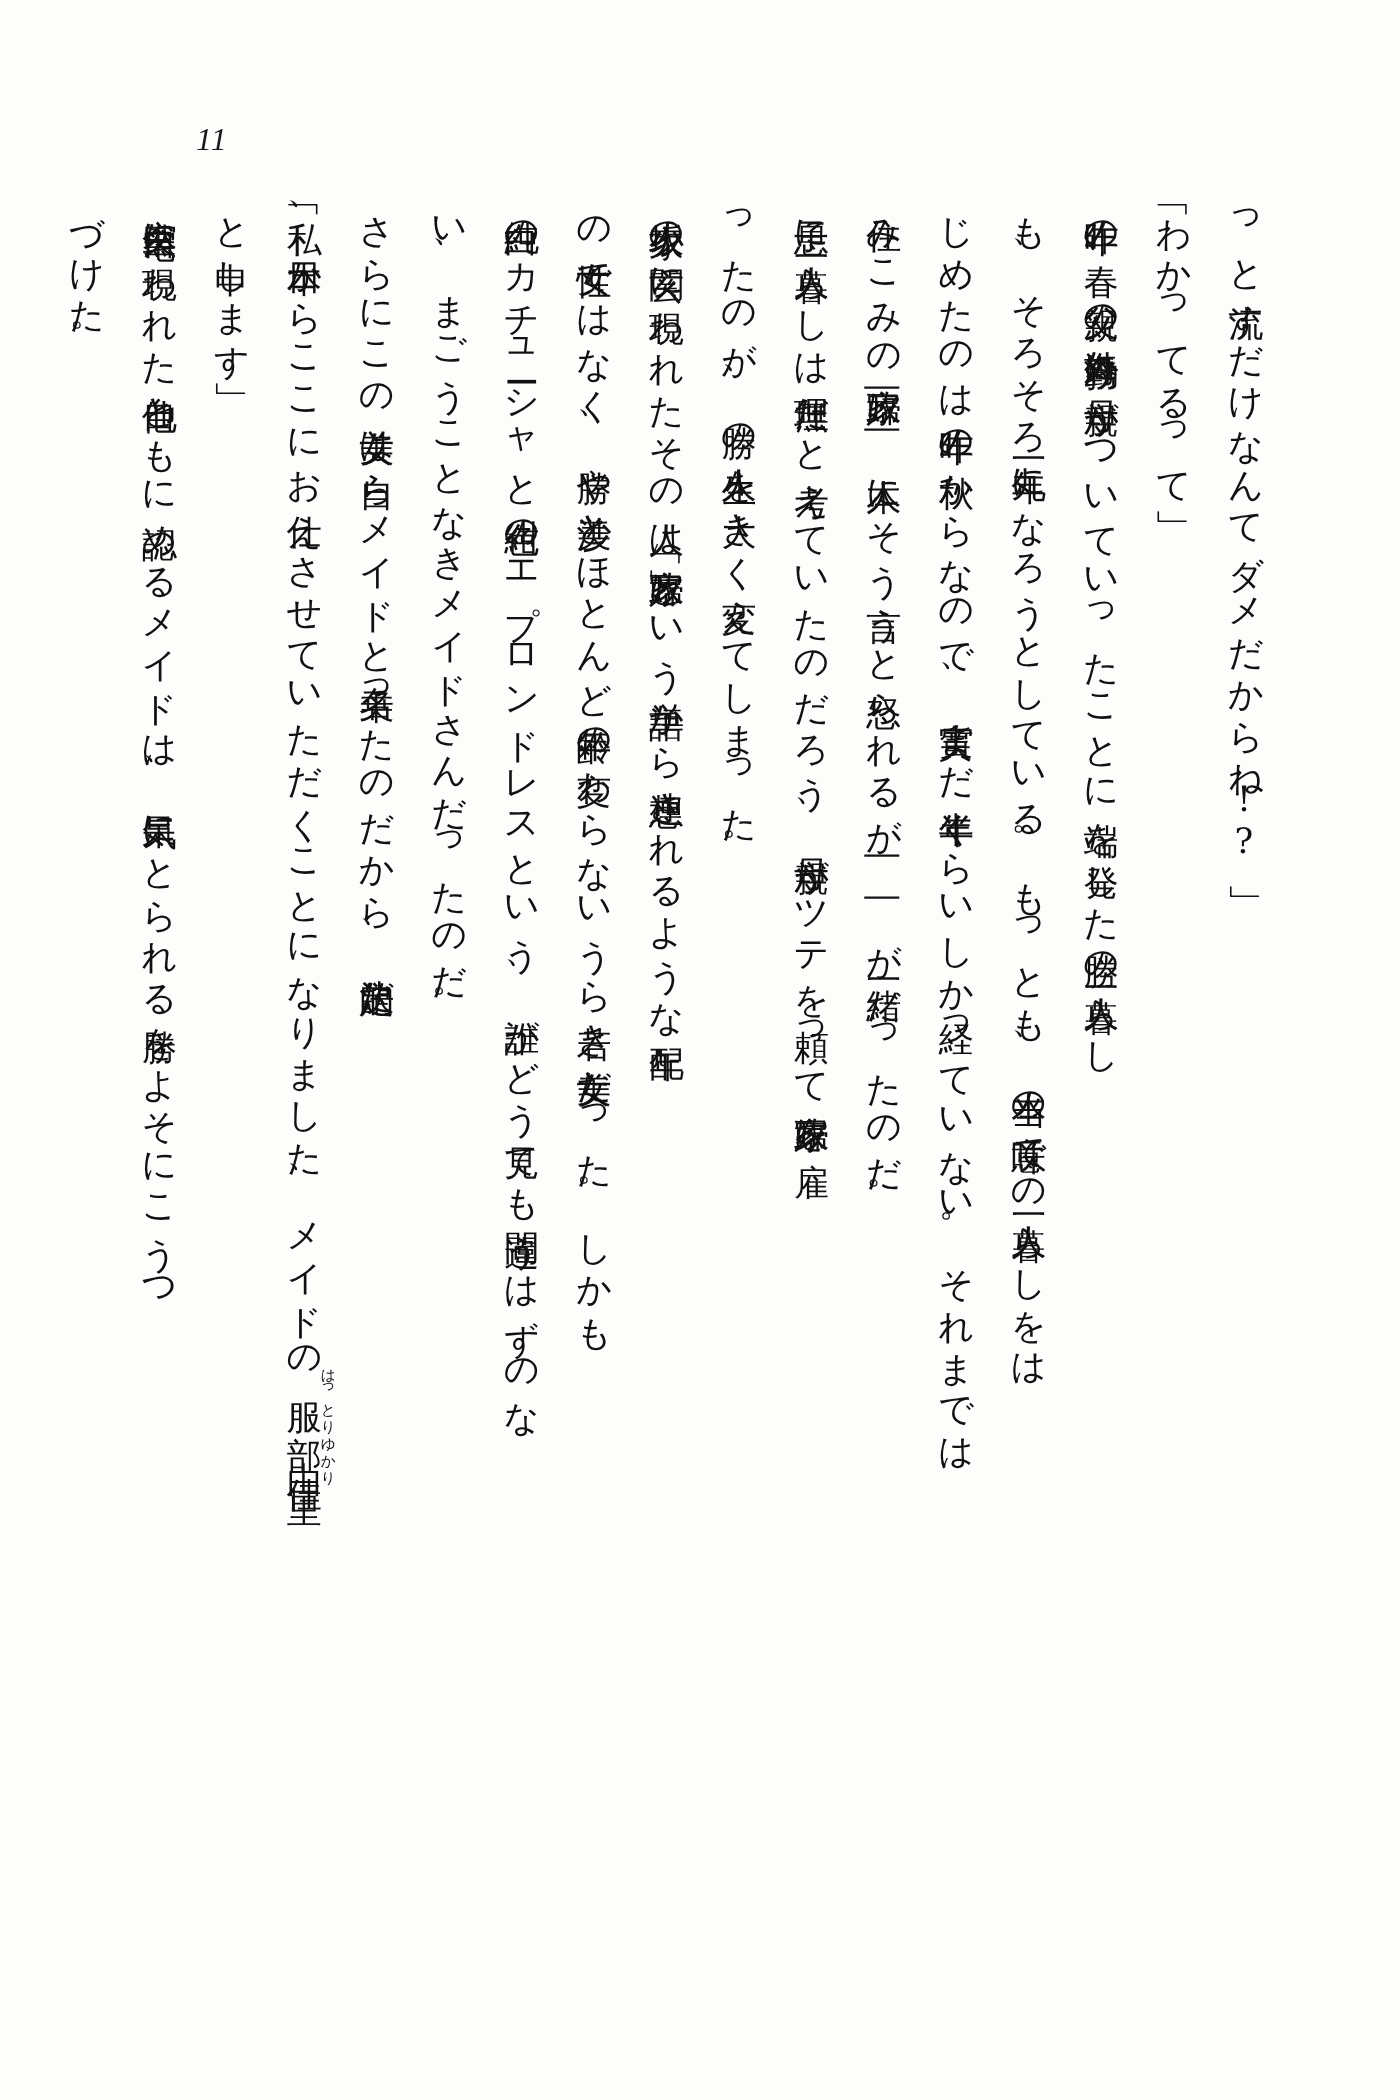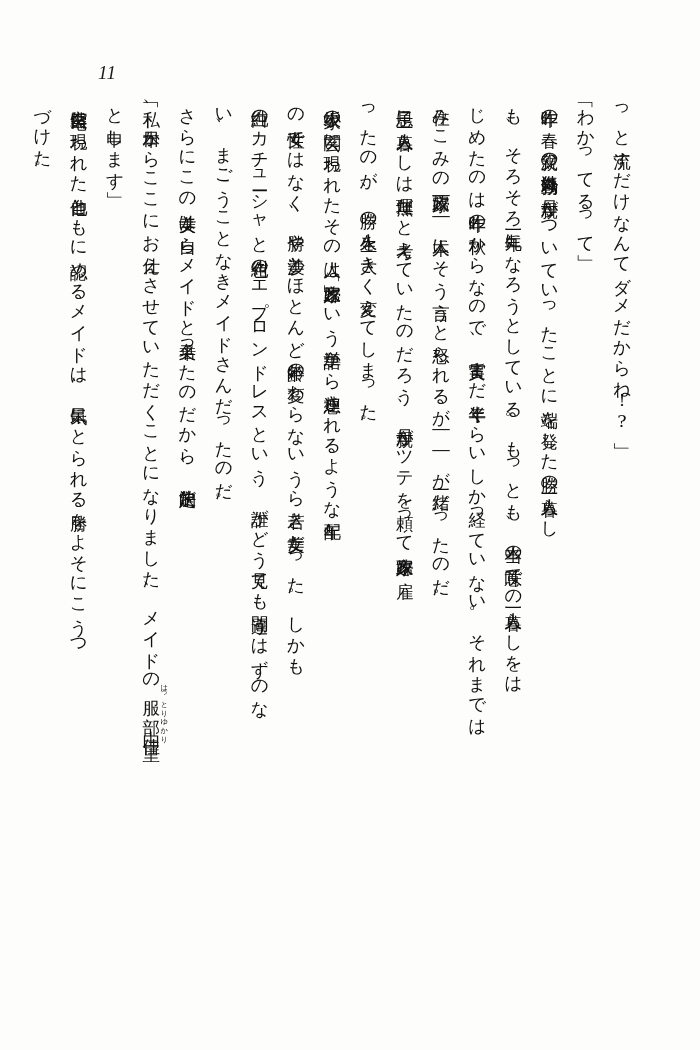--- a/index.html
+++ b/index.html
@@ -12,21 +12,21 @@
     width: 700px;
     height: 1050px;
     background: #fdfdfc;
     overflow: hidden;
     font-family: "DejaVu Serif", "Liberation Serif", serif;
   }
   .page-number {
     position: absolute;
     top: 62px;
     left: 98px;
-    font-size: 19px;
+    font-size: 16px;
     color: #1a1a1a;
     font-family: "Liberation Serif", serif;
     font-style: italic;
     letter-spacing: 0.5px;
   }
   .text-body {
     position: absolute;
     top: 96px;
     left: 60px;
     width: 580px;

